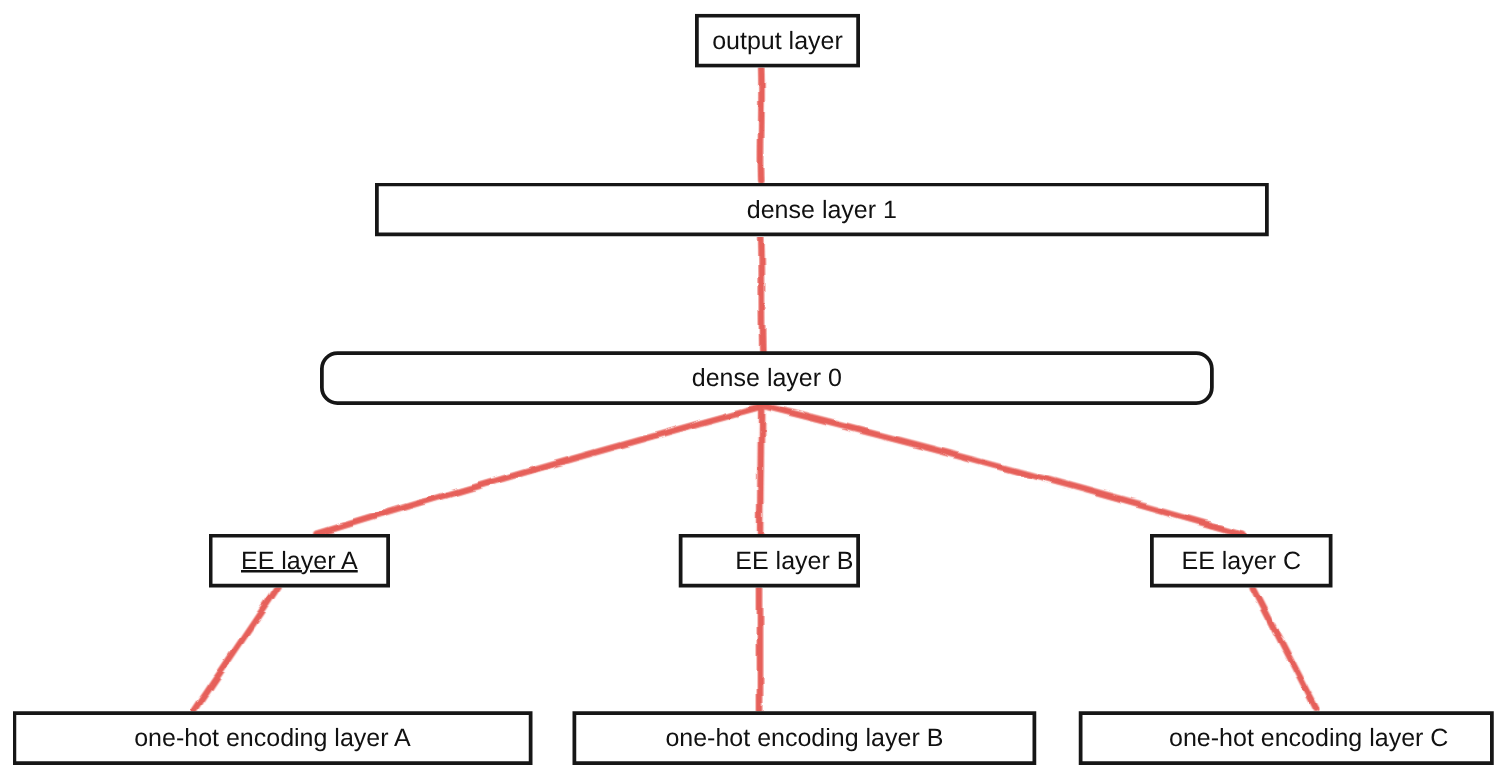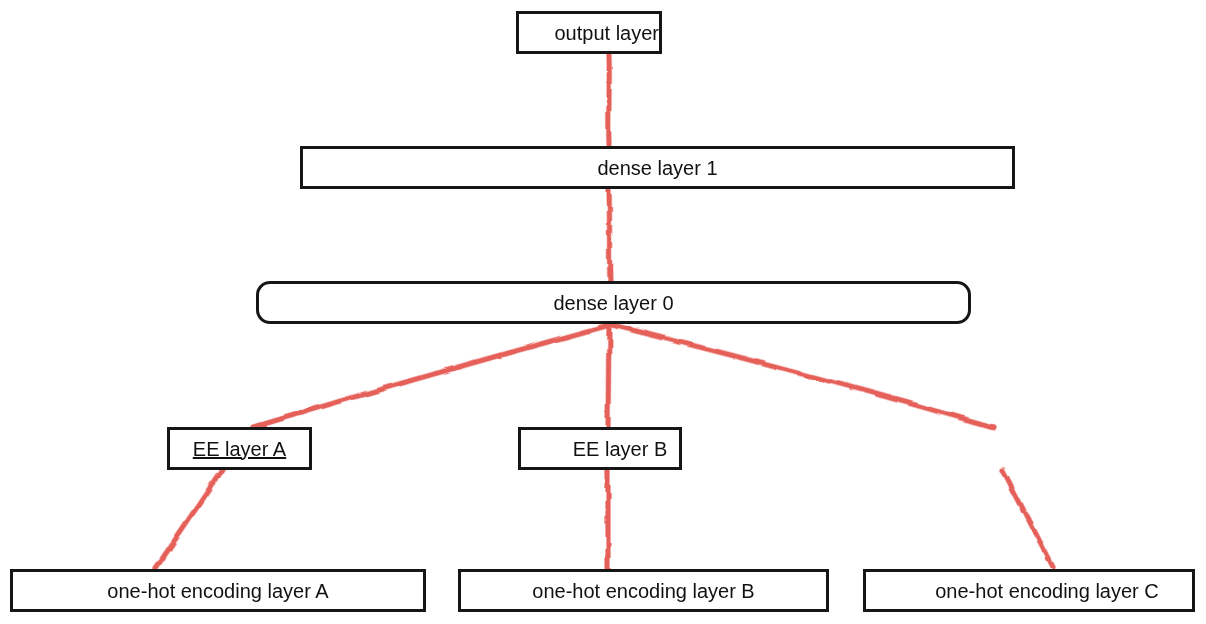--- a/index.html
+++ b/index.html
@@ -29,25 +29,25 @@
     border: 3px solid #161616;
     display: flex;
     align-items: center;
     justify-content: center;
     color: #111111;
     font-size: 20px;
     line-height: 1;
     white-space: nowrap;
   }
   
-  #node-output   { left: 516px; top: 11px;  width: 146px; height: 43px; justify-content: flex-end; }
+  #node-output   { left: 556px; top: 11px;  width: 132px; height: 43px; }
   #node-dense1   { left: 256px; top: 146px; width: 715px; height: 43px; margin-left: 44px; }
   #node-dense0   { left: 256px; top: 281px; width: 715px; height: 43px; border-radius: 14px; }
   #node-ee-a     { left: 167px; top: 427px; width: 145px; height: 43px; text-decoration: underline; }
-  #node-ee-b     { left: 518px; top: 427px; width: 164px; height: 43px; padding-left: 40px; }
+  #node-ee-b     { left: 543px; top: 427px; width: 145px; height: 43px; padding-left: 40px; }
   #node-ee-c     { left: 920px; top: 427px; width: 146px; height: 43px; }
   #node-onehot-a { left: 10px;  top: 569px; width: 416px; height: 43px; }
   #node-onehot-b { left: 458px; top: 569px; width: 371px; height: 43px; }
   #node-onehot-c { left: 863px; top: 569px; width: 332px; height: 43px; padding-left: 36px; }
 
   .edge {
     fill: none;
     stroke: #e6605a;
     stroke-width: 4.5;
     stroke-linecap: round;
@@ -107,20 +107,23 @@
   </div>
 
   <div class="node" id="node-ee-a">
     <span>EE layer A</span>
   </div>
 
   <div class="node" id="node-ee-b">
     <span>EE layer B</span>
   </div>
 
+  <div class="node" id="node-ee-c">
+    <span>EE layer C</span>
+  </div>
 
   <div class="node" id="node-onehot-b">
     <span>one-hot encoding layer B</span>
   </div>
 
   <div class="node" id="node-onehot-a">
     <span>one-hot encoding layer A</span>
   </div>
 
   <div class="node" id="node-onehot-c">

